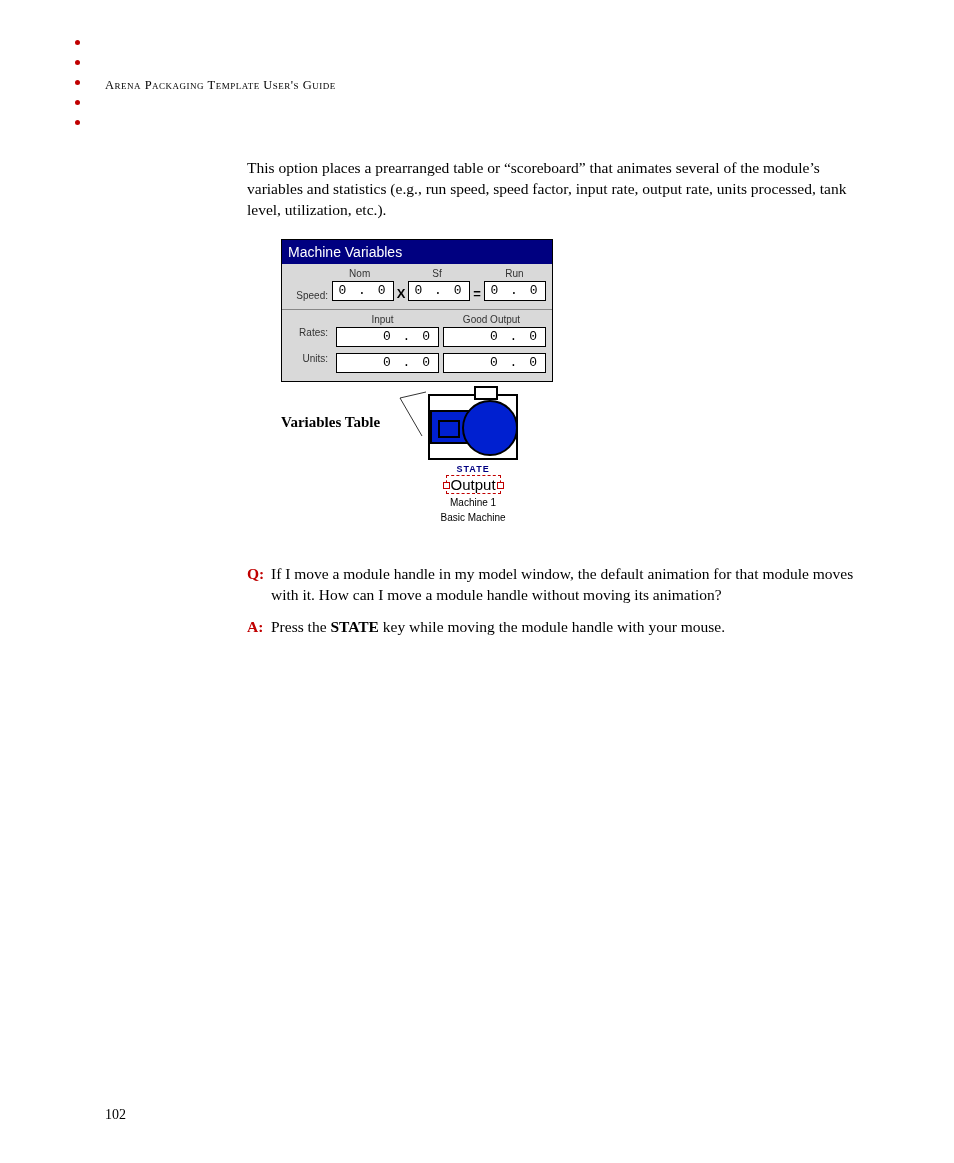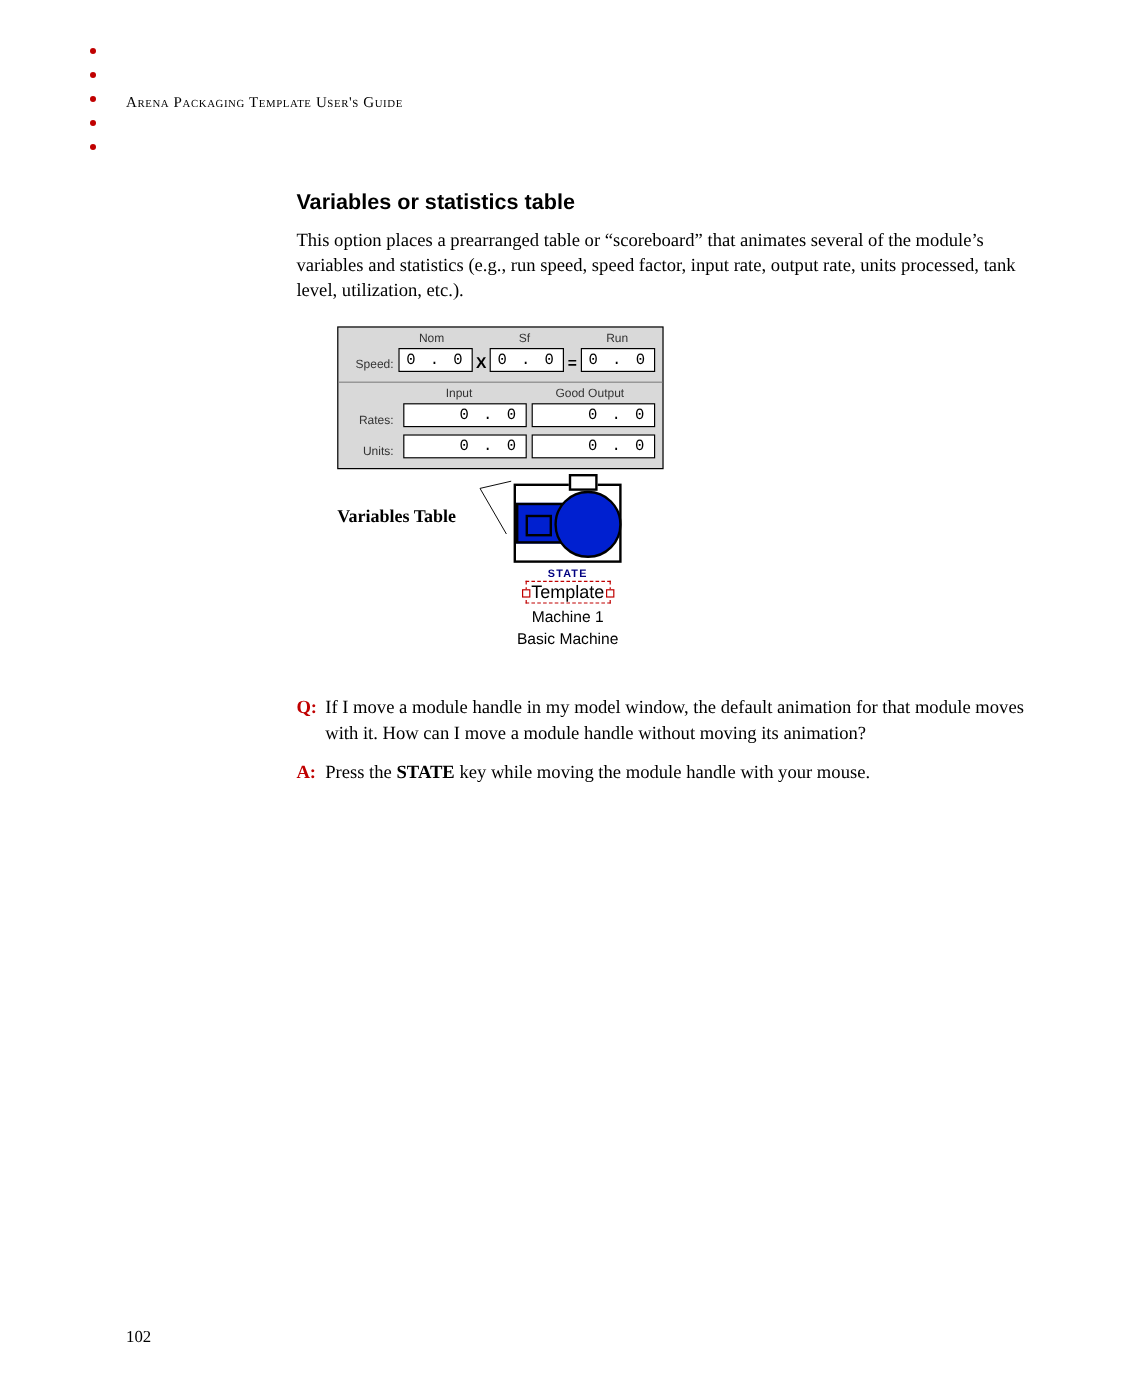--- a/index.html
+++ b/index.html
@@ -16,41 +16,41 @@
   .mv-panel{width:270px;border:1px solid #000;background:#d9d9d9;font-family:Arial,Helvetica,sans-serif;}
   .mv-title{background:#000080;color:#fff;font-size:14px;padding:4px 6px;}
   .mv-sec{padding:4px 6px 8px 6px;}
   .mv-row-labels{display:flex;font-size:10px;color:#333;justify-content:flex-end;}
   .mv-row-labels span{flex:1;text-align:center;}
   .mv-row{display:flex;align-items:flex-end;margin-top:2px;}
   .mv-side{width:40px;font-size:10px;color:#333;text-align:right;padding-right:4px;}
   .mv-cell{flex:1;background:#fff;border:1px solid #000;height:18px;display:flex;align-items:center;justify-content:center;font-family:"Courier New",monospace;font-size:13px;letter-spacing:2px;}
   .mv-op{width:14px;text-align:center;font-size:13px;font-weight:bold;}
   .mv-divider{border-top:1px solid #888;margin:0;}
-  .mv-row2{display:flex;align-items:flex-end;margin-top:2px;}
+  .mv-row2{display:flex;align-items:flex-start;margin-top:2px;}
   .mv-cell2{flex:1;background:#fff;border:1px solid #000;height:18px;display:flex;align-items:center;justify-content:flex-end;padding-right:6px;font-family:"Courier New",monospace;font-size:13px;letter-spacing:2px;margin-left:4px;}
   .mv-cell2:first-of-type{margin-left:0;}
   .mv-hdr2{display:flex;font-size:10px;color:#333;}
   .mv-hdr2 .sp{width:40px;}
   .mv-hdr2 span{flex:1;text-align:center;}
   
   .below{display:flex;align-items:flex-start;margin-top:12px;}
   .vt-label{font-family:"Times New Roman",serif;font-weight:bold;font-size:15px;margin-right:18px;margin-top:20px;}
   .machine-block{width:90px;text-align:center;}
   .mach-icon{position:relative;width:86px;height:62px;border:2px solid #000;}
   .mach-icon .bar{position:absolute;left:0;top:14px;width:66px;height:34px;background:#0020d0;border:2px solid #000;box-sizing:border-box;}
   .mach-icon .bar::before{content:"";position:absolute;left:6px;top:8px;width:18px;height:14px;border:2px solid #000;background:#0020d0;}
   .mach-icon .circ{position:absolute;right:-2px;top:4px;width:52px;height:52px;border:2px solid #000;border-radius:50%;background:#0020d0;}
   .mach-icon .tab{position:absolute;right:18px;top:-10px;width:20px;height:10px;border:2px solid #000;background:#fff;}
   .state-lbl{font-family:Arial,Helvetica,sans-serif;font-size:9px;font-weight:bold;color:#000080;letter-spacing:1px;margin-top:4px;}
   .mach-name-box{display:inline-block;border:1px dashed #c00000;padding:0 4px;font-family:Arial,Helvetica,sans-serif;font-size:15px;margin-top:1px;position:relative;}
   .mach-name-box .sq{position:absolute;width:5px;height:5px;background:#fff;border:1px solid #c00000;}
   .mach-name-box .sq.l{left:-4px;top:6px;}
   .mach-name-box .sq.r{right:-4px;top:6px;}
-  .mach-sub{font-family:Arial,Helvetica,sans-serif;font-size:13px;color:#000;margin-top:3px;line-height:1.25;}
+  .mach-sub{font-family:Arial,Helvetica,sans-serif;font-size:10px;color:#000;margin-top:3px;line-height:1.25;}
   
   .qa-section{margin-top:38px;}
   .qa-row{display:flex;margin-bottom:10px;font-size:15.5px;line-height:1.4;}
   .qa-tag{width:24px;flex:none;font-weight:bold;color:#c00000;}
   .qa-text{flex:1;}
   .qa-text b{font-weight:bold;}
   .page-num{position:absolute;left:105px;bottom:40px;font-size:14px;}
   .lead-line{stroke:#000;stroke-width:0.8;fill:none;}
 </style>
 </head>
@@ -65,26 +65,26 @@
       <div></div>
       <div></div>
   </div>
 
   <div class="running-head">
     <span class="sc">Arena Packaging Template User's Guide</span>
   </div>
 
   <div class="content">
 
-    <h2>Variables or statistics table</h2>
     <p class="body">This option places a prearranged table or “scoreboard” that animates several of the module’s variables and statistics (e.g., run speed, speed factor, input rate, output rate, units processed, tank level, utilization, etc.).</p>
 
     <div class="figure-area">
 
       <div class="mv-panel">
+        <div class="mv-title">Machine Variables</div>
 
         <div class="mv-sec">
           <div class="mv-row-labels">
             <span style="width:40px;flex:none;"></span>
             <span>Nom</span>
             <span style="width:14px;flex:none;"></span>
             <span>Sf</span>
             <span style="width:14px;flex:none;"></span>
             <span>Run</span>
           </div>
@@ -126,21 +126,21 @@
         </svg>
         <div class="machine-block">
           <div class="mach-icon">
             <div class="tab"></div>
             <div class="bar"></div>
             <div class="circ"></div>
           </div>
           <div class="state-lbl">STATE</div>
           <div class="mach-name-box">
             <span class="sq l"></span>
-            <span>Template</span>
+            <span>Output</span>
             <span class="sq r"></span>
           </div>
           <div class="mach-sub">Machine 1</div>
           <div class="mach-sub">Basic Machine</div>
         </div>
       </div>
 
     </div>
 
     <div class="qa-section">

